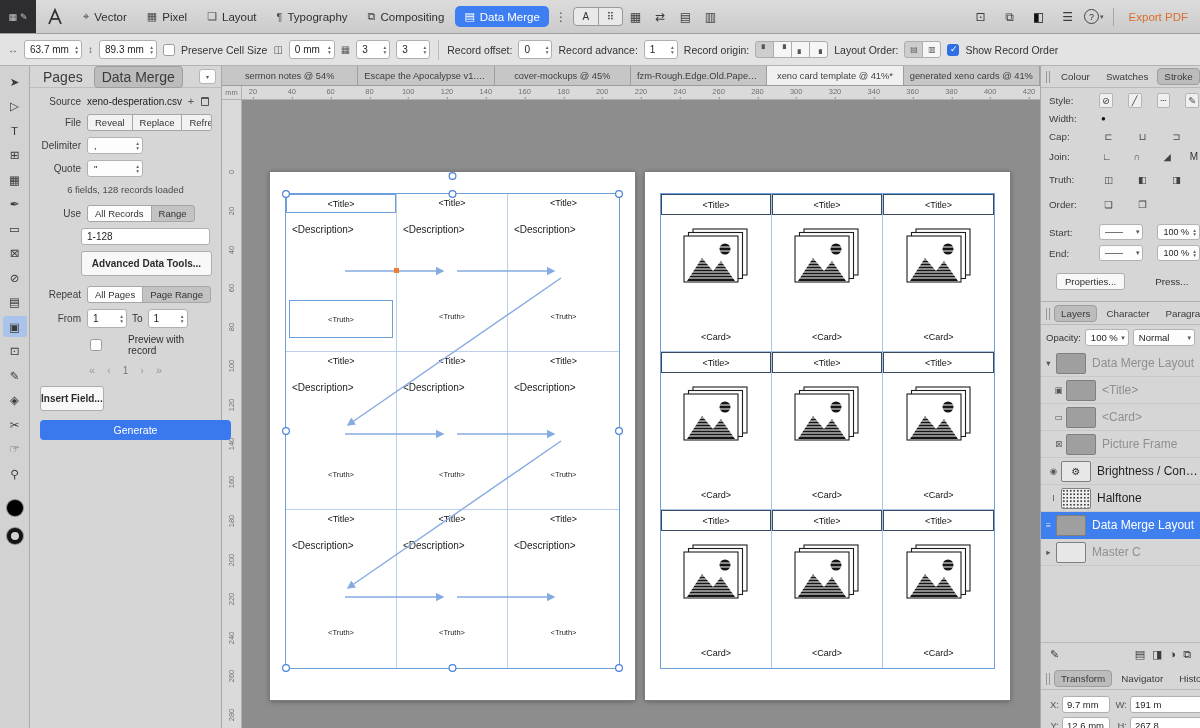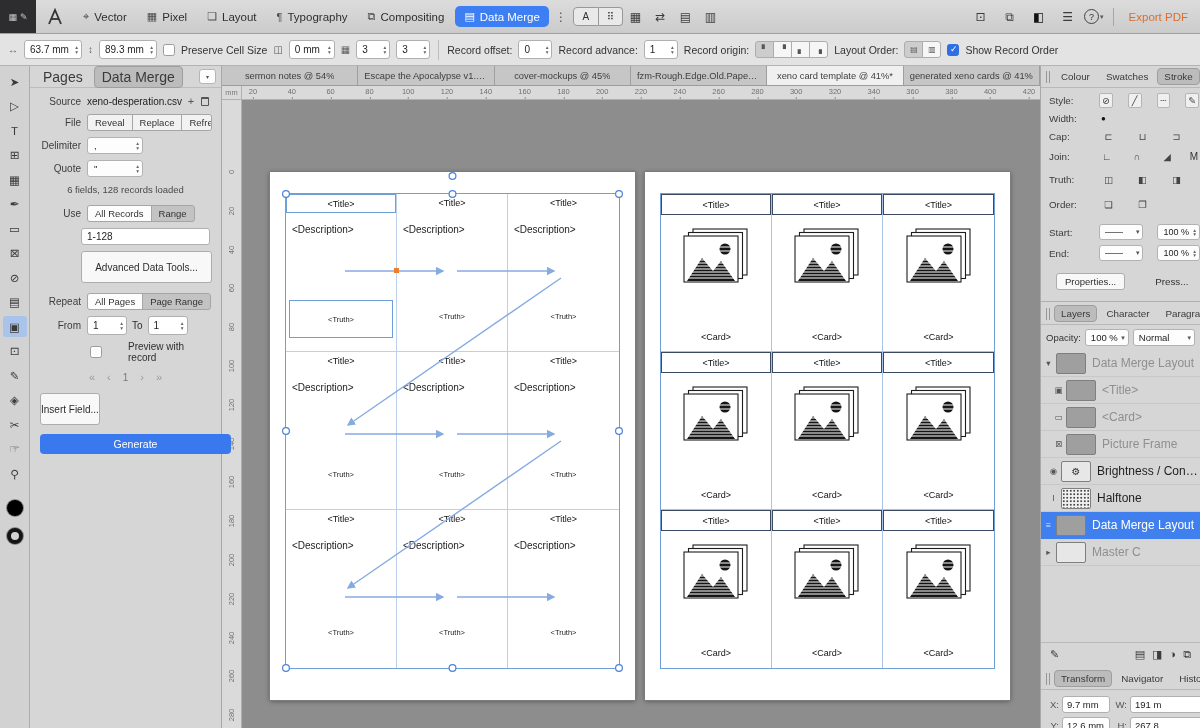--- a/index.html
+++ b/index.html
@@ -71,21 +71,21 @@
   .trashbox{width:8px;height:9px;border:1px solid #555;border-top:2.5px solid #555;border-radius:1px;display:inline-block;}
   .segc{display:inline-flex;background:#c3c3c3;border:1px solid #a6a6a6;border-radius:3px;overflow:hidden;}
   .segc button{font-size:9.5px;padding:2px 7px;border-right:1px solid #a6a6a6;color:#333;background:#f2f2f2;}
   .segc button:last-child{border-right:none;}
   .segc.choice button{background:transparent;}
   .segc.choice button.on{background:#fdfdfd;}
   .combo{display:inline-flex;align-items:center;justify-content:space-between;background:#fdfdfd;border:1px solid #b2b2b2;border-radius:3px;height:17px;padding:0 3px 0 6px;font-size:9.5px;color:#222;}
   .w54{width:56px;}
   .status{margin-top:7px;text-align:center;color:#4a4a4a;font-size:9.5px;}
   .inputbox{height:17px;background:#fff;border:1px solid #b0b0b0;border-radius:3px;margin:6px 11px 0 51px;display:flex;align-items:center;padding:0 5px;font-size:10px;color:#1d1d1d;}
-  .panelbtn{height:32px;background:#f8f8f8;border:1px solid #adadad;border-radius:3px;margin:6px 11px 0 51px;display:flex;align-items:center;justify-content:center;font-size:10px;color:#2c2c2c;}
+  .panelbtn{height:25px;background:#f8f8f8;border:1px solid #adadad;border-radius:3px;margin:6px 11px 0 51px;display:flex;align-items:center;justify-content:center;font-size:10px;color:#2c2c2c;font-weight:bold;}
   .panelbtn.full{margin:10px 10px 0;}
   .navrow{display:flex;align-items:center;justify-content:center;gap:12px;margin-top:8px;color:#9a9a9a;font-size:11px;}
   .navrow .cur{color:#777;font-size:10px;}
   .genbtn{margin:9px 10px 0;height:20px;background:#3a78ee;border-radius:4px;color:#fff;display:flex;align-items:center;justify-content:center;font-size:10.5px;}
 
   
   .doctabs{position:absolute;left:222px;top:66px;right:160px;height:20px;background:#b9b9b9;display:flex;border-bottom:1px solid #9c9c9c;z-index:2;}
   .dtab{flex:1 1 0;min-width:0;display:flex;align-items:center;justify-content:center;font-size:9.3px;color:#3d3d3d;border-right:1px solid #9f9f9f;background:#c6c6c6;padding:0 6px;}
   .dtab span{overflow:hidden;white-space:nowrap;text-overflow:ellipsis;}
   .dtab.active{background:#f0f0f0;}

